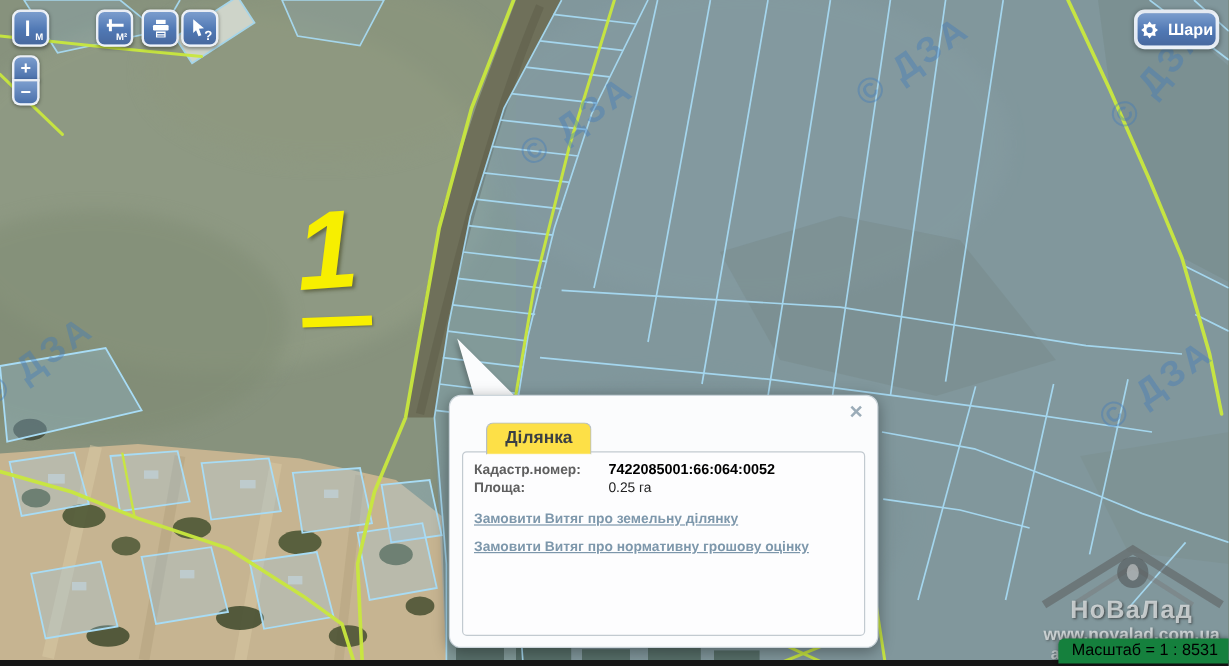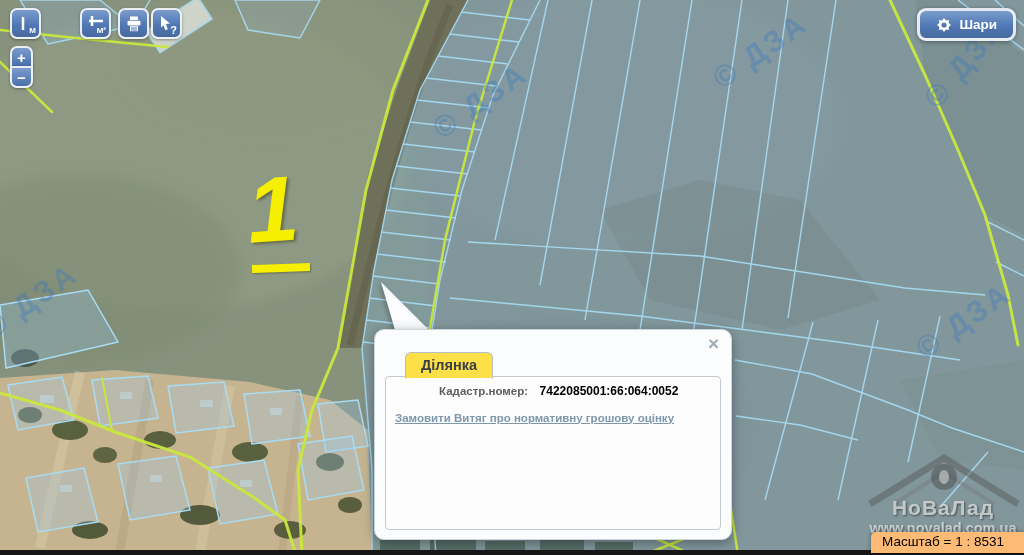--- a/index.html
+++ b/index.html
@@ -18,21 +18,21 @@
   .gap-s{margin-right:2px;} .gap-l{margin-right:7px;margin-left:37px;}
 
   .zoomctl{position:absolute;left:10px;top:46px;z-index:10;}
   .zoom-btn{width:23px;height:22px;box-sizing:border-box;display:flex;align-items:center;justify-content:center;
     background:linear-gradient(180deg,#7b9dcd,#4a70ab);border:2px solid rgba(255,255,255,.88);
     color:#fff;font-size:15px;font-weight:bold;cursor:pointer;box-shadow:0 1px 3px rgba(0,0,0,.35);}
   .zoom-in{border-radius:7px 7px 0 0;}
   .zoom-out{border-radius:0 0 7px 7px;margin-top:-2px;}
 
   .layers-btn{position:absolute;right:8px;top:8px;height:33px;box-sizing:border-box;
-    display:flex;align-items:center;gap:7px;padding:0 16px;
+    display:flex;align-items:center;gap:7px;padding:0 2px;
     background:linear-gradient(180deg,#7b9dcd 0%,#5078b4 55%,#48699f 100%);
     border:3px solid rgba(255,255,255,.85);border-radius:9px;
     color:#fff;font-size:13.5px;font-weight:bold;cursor:pointer;z-index:10;
     box-shadow:0 1px 4px rgba(0,0,0,.35);}
 
   
   .marker{position:absolute;left:247px;top:166px;z-index:4;color:#f7ef00;
     font-size:92px;font-style:italic;font-weight:bold;line-height:.95;
     text-shadow:2px 2px 3px rgba(45,45,0,.45);transform:rotate(-4deg);}
   .marker-underline{position:absolute;left:252px;top:264px;width:58px;height:8px;z-index:4;
@@ -45,30 +45,30 @@
     background:#fbfcfd;border:1px solid #ccd5db;border-radius:10px;z-index:7;
     box-shadow:0 3px 12px rgba(0,0,0,.35);}
   .popup-close{position:absolute;top:4px;right:12px;font-size:19px;line-height:1;
     color:#9bacb8;font-weight:bold;cursor:pointer;}
   .popup-tab{position:absolute;left:30px;top:22px;z-index:3;padding:4px 15px 5px;
     background:#fde047;border:1px solid #b6bfc5;border-bottom:1px solid #fdfdfe;
     border-radius:6px 6px 0 0;font-size:14.5px;font-weight:bold;color:#3a3f44;cursor:pointer;}
   .popup-content{position:absolute;left:10px;right:10px;top:46px;bottom:9px;z-index:2;
     background:#fdfdfe;border:1px solid #c2cad0;border-radius:4px;
     padding:7px 9px;box-sizing:border-box;font-size:11.5px;color:#222;overflow:hidden;}
-  .f-row{line-height:14.5px;text-align:center;}
+  .f-row{line-height:14.5px;}
   .f-label{display:inline-block;width:112px;font-weight:bold;color:#5f5f5f;}
   .f-value.bold{font-weight:bold;color:#000;font-size:12px;}
   .links{margin-top:13px;}
   .plink{display:block;margin-bottom:11px;color:#7d97ab;font-weight:bold;
     text-decoration:underline;font-size:11.5px;cursor:pointer;}
 
   
-  .scalebox{position:absolute;right:0;bottom:2px;background:#fdba74;color:#000;
-    font-size:13.5px;padding:2px 20px 4px 11px;border-radius:5px 0 0 0;
+  .scalebox{position:absolute;right:0;bottom:2px;background:#15803d;color:#000;
+    font-size:13.5px;padding:2px 9px 4px 11px;border-radius:5px 0 0 0;
     box-shadow:0 0 4px rgba(0,0,0,.4);z-index:9;}
   .bottombar{position:absolute;left:0;right:0;bottom:0;height:5px;background:#161616;z-index:8;}
   .brand{position:absolute;left:860px;top:446px;width:166px;text-align:center;z-index:5;opacity:.85;}
   .brand-name{font-size:21px;font-weight:bold;letter-spacing:1px;margin-top:-16px;
     color:rgba(238,238,238,.8);text-shadow:1px 1px 2px rgba(40,40,40,.8);}
   .brand-url{font-size:14.5px;font-weight:bold;color:rgba(242,242,242,.78);
     text-shadow:1px 1px 2px rgba(60,60,60,.7);}
   .brand-tagline{font-size:13.5px;font-weight:bold;color:rgba(238,238,238,.6);
     text-shadow:1px 1px 2px rgba(60,60,60,.6);}
 </style>
@@ -281,21 +281,25 @@
     <polygon points="13,10 61,58 27,58" fill="#fbfcfd"></polygon>
   </svg>
 
   <div class="popup">
     <div class="popup-close">×</div>
     <div class="popup-tab">Ділянка</div>
     <div class="popup-content">
       <div class="f-row">
         <span class="f-label">Кадастр.номер:</span><span class="f-value bold">7422085001:66:064:0052</span>
       </div>
+      <div class="f-row">
+        <span class="f-label">Площа:</span><span class="f-value">0.25 га</span>
+      </div>
       <div class="links">
+        <span class="plink">Замовити Витяг про земельну ділянку</span>
         <span class="plink">Замовити Витяг про нормативну грошову оцінку</span>
 
       </div>
     </div>
   </div>
 
   <div class="brand">
     <svg width="166" height="62" viewBox="0 0 166 62">
       <path d="M10,58 L84,12 L158,58" fill="none" stroke="rgba(90,90,90,.6)" stroke-width="7"></path>
       <path d="M34,58 L84,26 L134,58" fill="none" stroke="rgba(120,120,120,.5)" stroke-width="4"></path>

